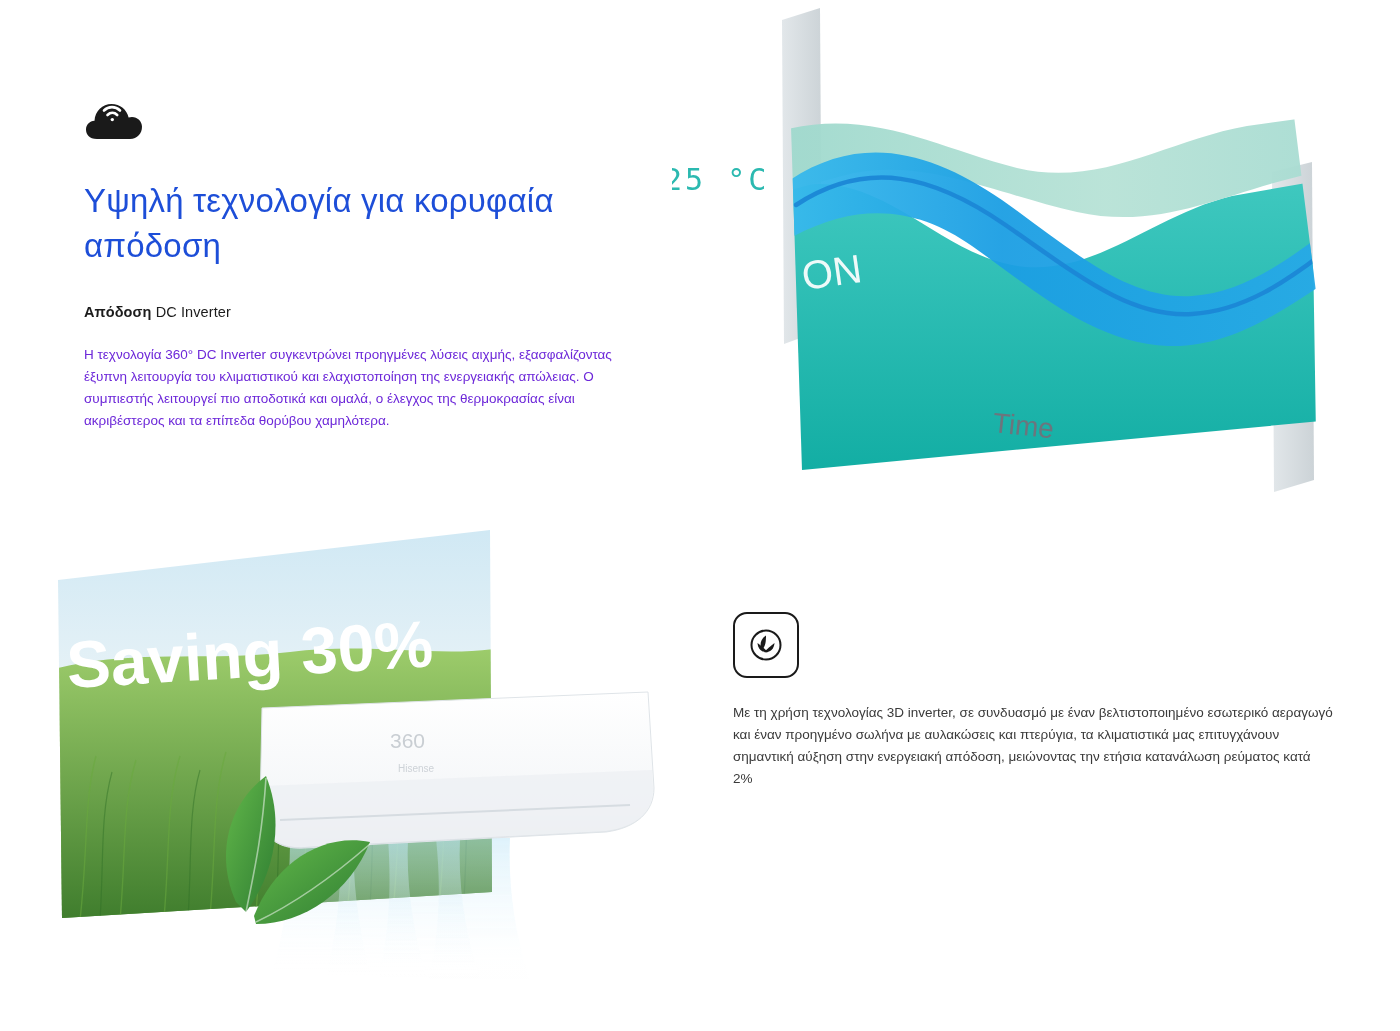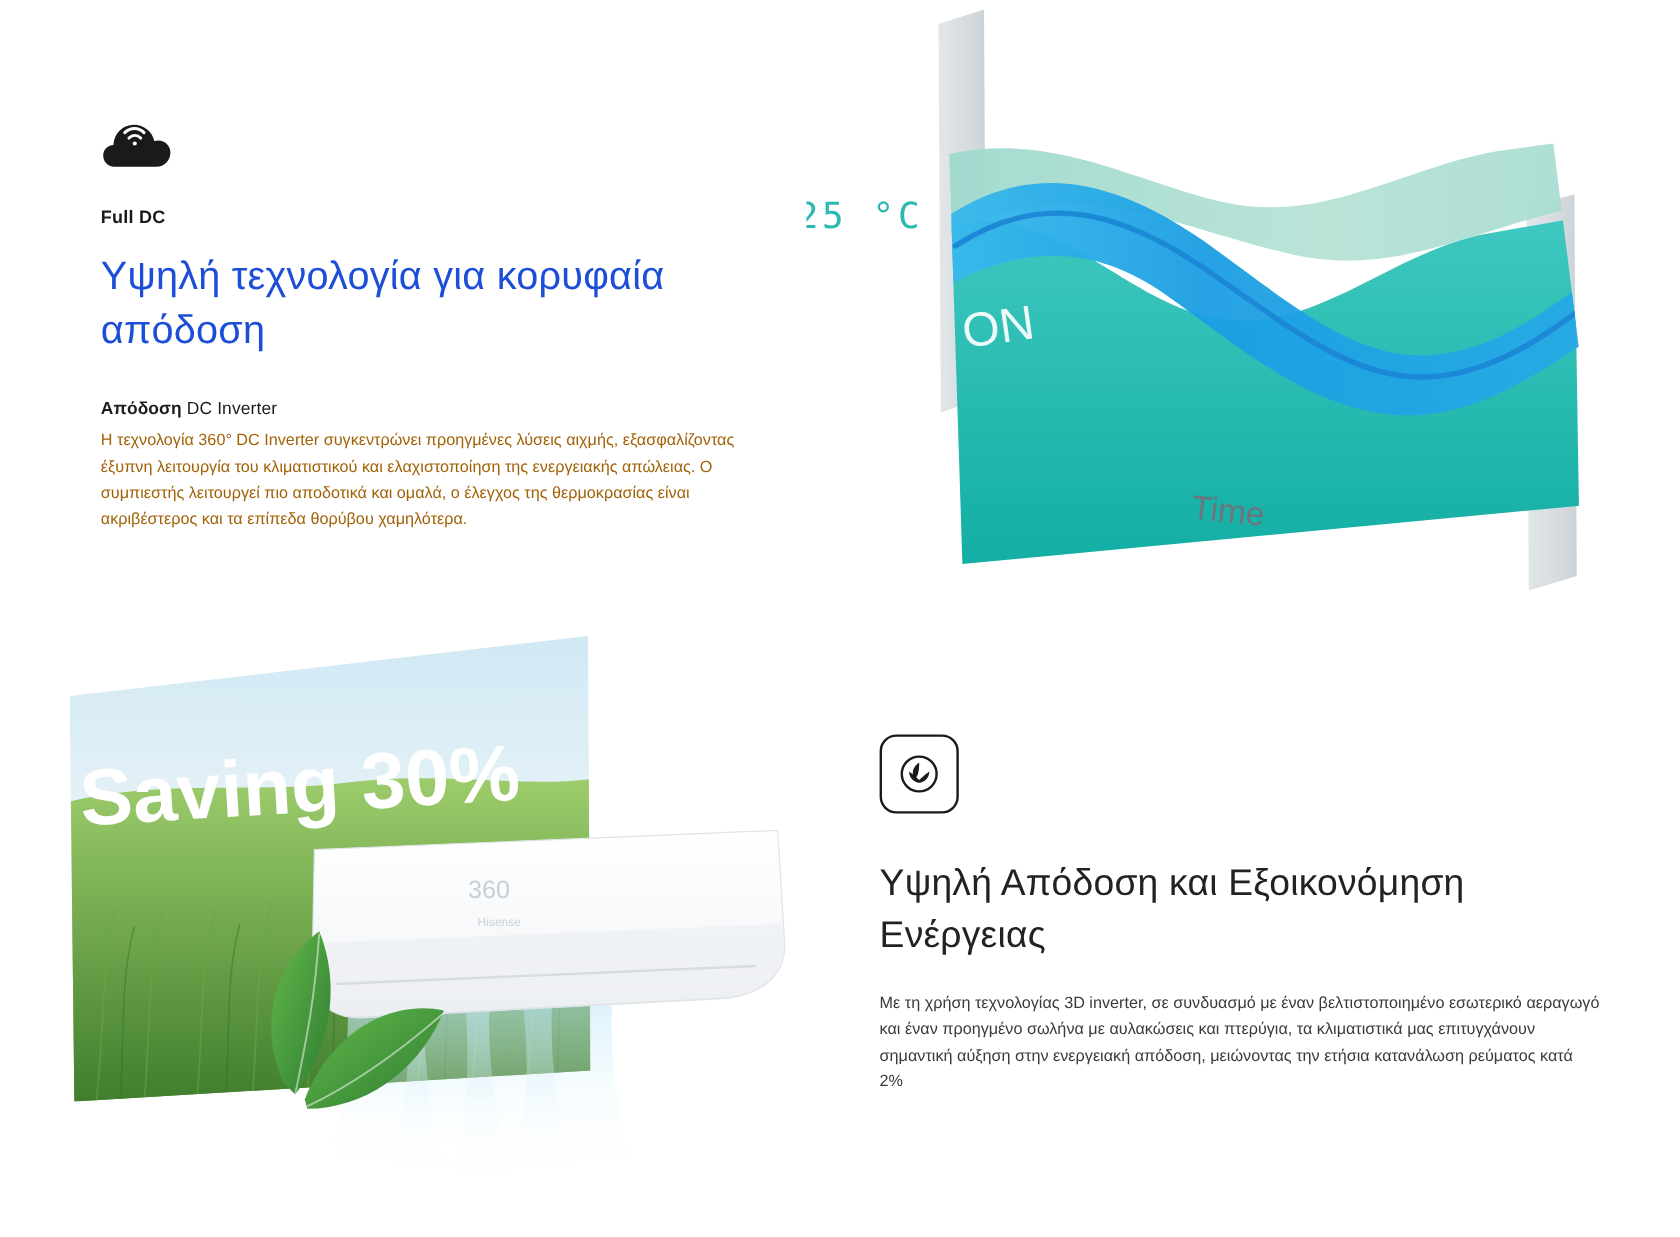--- a/index.html
+++ b/index.html
@@ -51,22 +51,22 @@
     font-size: 14.5px;
     color: #1c1c1c;
     font-weight: 700;
     margin-top: 36px;
     letter-spacing: .1px;
   }
   .sub .light { font-weight: 400; }
   .body {
     font-size: 13.5px;
     line-height: 1.62;
-    color: #a16207;
-    margin-top: 7px;
+    color: #6d28d9;
+    margin-top: 24px;
     max-width: 560px;
   }
 
   
   .sec1-graphic {
     position: absolute;
     left: 672px;
     top: 0px;
     width: 720px;
     height: 520px;
@@ -125,21 +125,20 @@
     <div class="icon-fulldc">
       <svg width="78" height="52" viewBox="0 0 78 52" aria-hidden="true">
         <g fill="none" stroke="#1a1a1a" stroke-width="2.4" stroke-linecap="round">
           <path d="M13 44 C5 44 2 39 2 34.5 C2 30 5.5 26 10.5 25.8 C11 16 18.5 9 27.5 9 C36 9 43 14.8 44.6 22.6 C45.6 22.2 46.8 22 48 22 C53.5 22 58 26.4 58 31.8 C58 38.4 53.4 44 46 44 Z" fill="#1a1a1a" stroke="none"></path>
           <path d="M20 15.5 C24.5 11 31.5 11 36 15.5" stroke="#ffffff" stroke-width="2.6"></path>
           <path d="M23.5 20 C26.4 17.2 30.4 17.2 33.2 20" stroke="#ffffff" stroke-width="2.6"></path>
           <circle cx="28.3" cy="24.6" r="1.7" fill="#ffffff" stroke="none"></circle>
         </g>
       </svg>
     </div>
-    <div class="fulldc-label">Full DC</div>
 
     <h1 class="h1">Υψηλή τεχνολογία για κορυφαία απόδοση</h1>
 
     <div class="sub"><span>Απόδοση</span><span class="light"> DC Inverter</span></div>
 
     <p class="body">Η τεχνολογία 360° DC Inverter συγκεντρώνει προηγμένες λύσεις αιχμής, εξασφαλίζοντας έξυπνη λειτουργία του κλιματιστικού και ελαχιστοποίηση της ενεργειακής απώλειας. Ο συμπιεστής λειτουργεί πιο αποδοτικά και ομαλά, ο έλεγχος της θερμοκρασίας είναι ακριβέστερος και τα επίπεδα θορύβου χαμηλότερα.</p>
   </div>
 
   <div class="sec1-graphic">
     <svg width="720" height="520" viewBox="0 0 720 520" aria-hidden="true">
@@ -273,17 +272,16 @@
   <div class="sec2-text">
     <div class="icon-eff">
       <svg width="38" height="38" viewBox="0 0 38 38" aria-hidden="true">
         <circle cx="19" cy="19" r="14.5" fill="none" stroke="#1a1a1a" stroke-width="2"></circle>
         <path d="M19 9.5 C13.5 13 12 19 15.5 23.5 C18.5 20 19 15 19 9.5 Z" fill="#1a1a1a"></path>
         <path d="M27.5 17 C27 23.5 22.5 27 17 26 C20.5 22.5 24 19.5 27.5 17 Z" fill="#1a1a1a"></path>
         <path d="M10.5 17 C11 23.5 15.5 27 21 26 C17.5 22.5 14 19.5 10.5 17 Z" fill="#1a1a1a"></path>
       </svg>
     </div>
 
-    <h2 class="h2">Υψηλή Απόδοση και Εξοικονόμηση Ενέργειας</h2>
     <p class="body2">Με τη χρήση τεχνολογίας 3D inverter, σε συνδυασμό με έναν βελτιστοποιημένο εσωτερικό αεραγωγό και έναν προηγμένο σωλήνα με αυλακώσεις και πτερύγια, τα κλιματιστικά μας επιτυγχάνουν σημαντική αύξηση στην ενεργειακή απόδοση, μειώνοντας την ετήσια κατανάλωση ρεύματος κατά 2%</p>
   </div>
 
 </div>
 
 </body></html>

